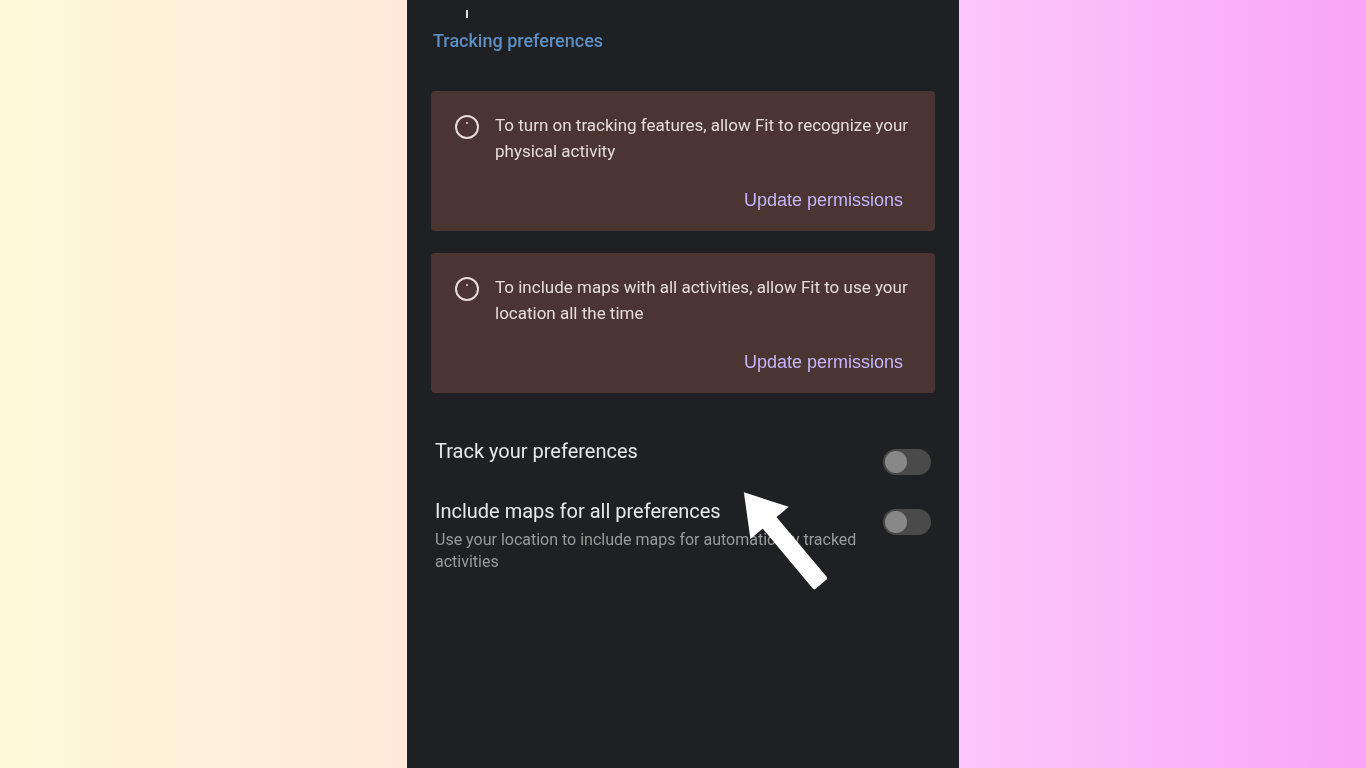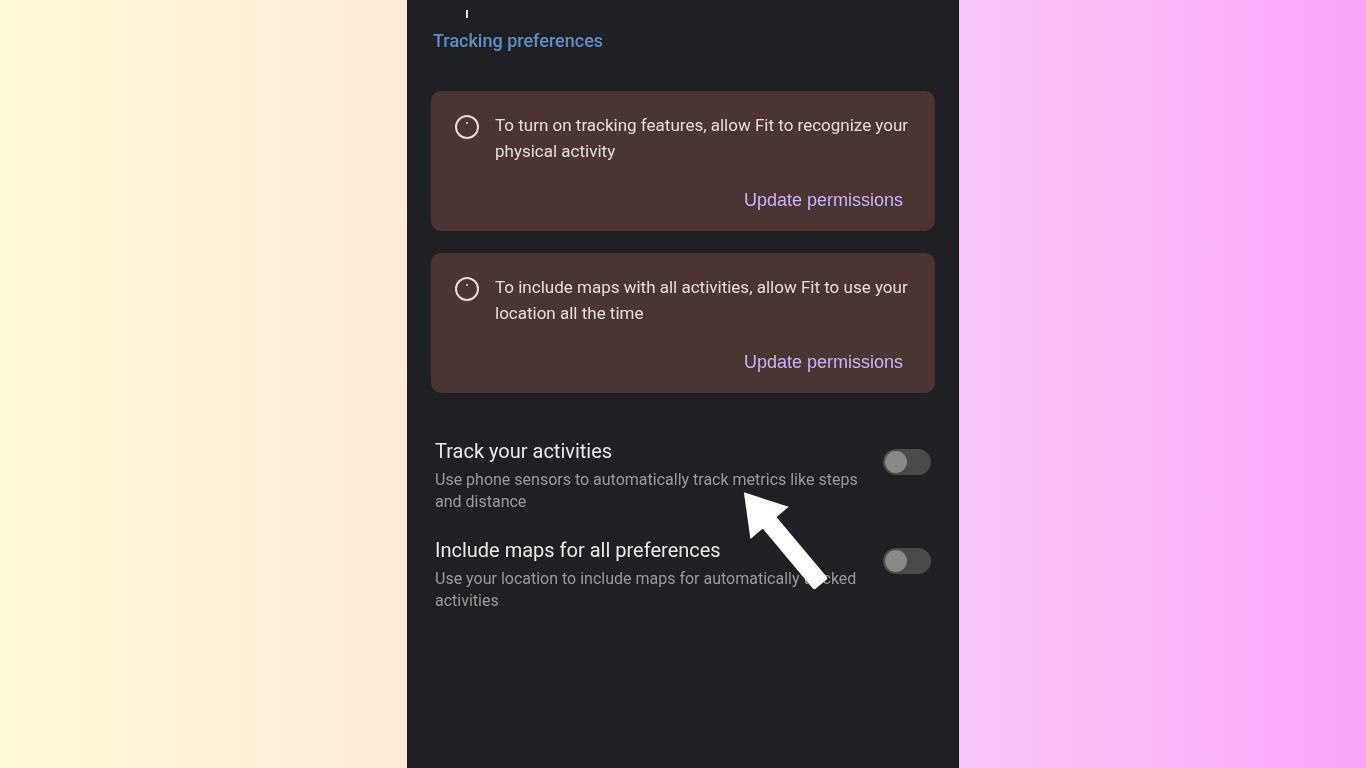--- a/index.html
+++ b/index.html
@@ -32,21 +32,21 @@
     }
     .section-title {
       color: #5d8fc4;
       font-size: 18px;
       font-weight: 500;
       margin-bottom: 40px;
       padding-left: 2px;
     }
     .info-card {
       background: #4a3532;
-      border-radius: 10px;
+      border-radius: 4px;
       padding: 22px 24px 20px 24px;
       margin-bottom: 22px;
     }
     .info-card-content {
       display: flex;
       align-items: flex-start;
       gap: 16px;
       margin-bottom: 26px;
     }
     .info-icon {
@@ -212,22 +212,21 @@
       </div>
       <div class="info-text">To include maps with all activities, allow Fit to use your location all the time</div>
     </div>
     <div class="card-action">
       <button class="card-action-btn">Update permissions</button>
     </div>
   </div>
 
   <div class="setting-row">
     <div class="setting-text">
-      <div class="setting-title">Track your activities</div>
-      <div class="setting-desc">Use phone sensors to automatically track metrics like steps and distance</div>
+      <div class="setting-title">Track your preferences</div>
     </div>
     <div class="toggle">
       <div class="toggle-knob"></div>
     </div>
   </div>
 
   <div class="setting-row">
     <div class="setting-text">
       <div class="setting-title">Include maps for all preferences</div>
       <div class="setting-desc">Use your location to include maps for automatically tracked activities</div>

